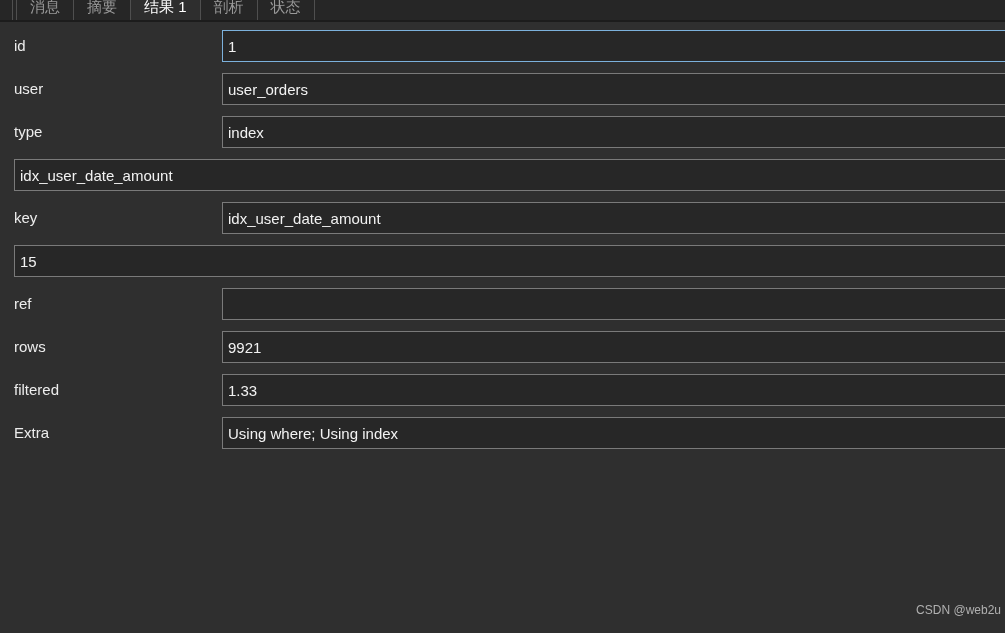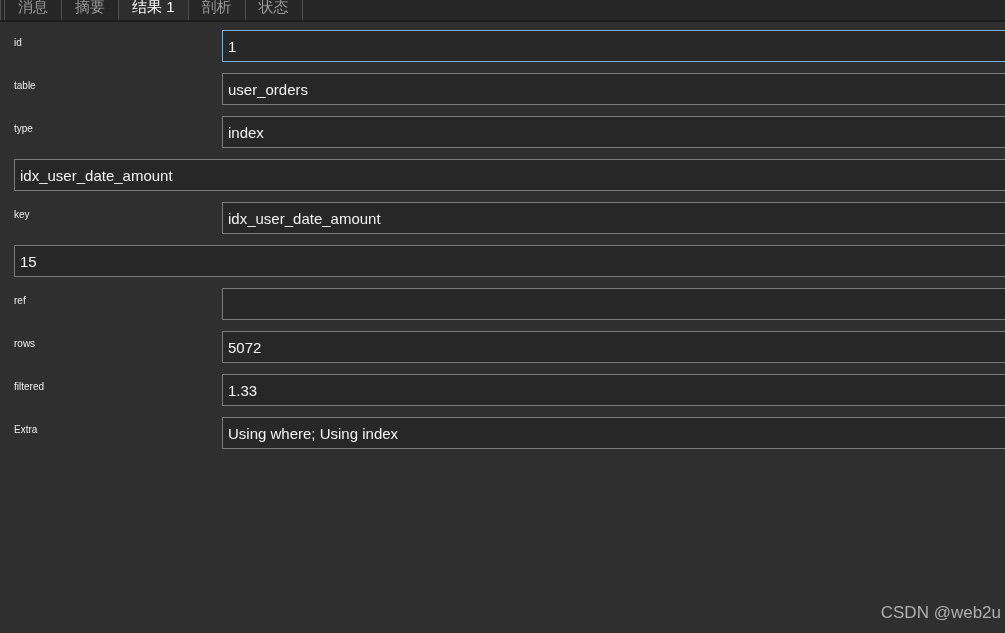--- a/index.html
+++ b/index.html
@@ -17,21 +17,21 @@
   
   .tabbar {
     position: relative;
     width: 100%;
     height: 22px;
     background: #262626;
     border-bottom: 2px solid #1c1c1c;
     overflow: hidden;
     display: flex;
     align-items: flex-end;
-    padding-left: 0;
+    padding-left: 12px;
   }
   .tabbar::before {
     content: "";
     display: block;
     width: 1px;
     height: 20px;
     background: #4f4f4f;
     margin-right: 4px;
   }
   .tab {
@@ -61,21 +61,21 @@
   .row {
     display: flex;
     align-items: flex-start;
     margin-bottom: 11px;
   }
   .label {
     width: 208px;
     flex: 0 0 208px;
     padding-top: 7px;
     color: #ededed;
-    font-size: 10px;
+    font-size: 15px;
   }
   .value-box {
     flex: 1 1 auto;
     height: 32px;
     background: #272727;
     border: 1px solid #7a7a7a;
     border-right: none;
     padding-left: 5px;
     display: flex;
     align-items: center;
@@ -94,21 +94,21 @@
     font-size: 15px;
     white-space: nowrap;
   }
 
   
   .watermark {
     position: absolute;
     top: 603px;
     right: 4px;
     color: #b0b0b0;
-    font-size: 17px;
+    font-size: 12px;
     pointer-events: none;
   }
 </style>
 </head>
 <body>
 
 <div class="app">
   <div class="tabbar" id="tabbar">
       <div class="tab">
     <span class="tab-label">消息</span>
@@ -127,21 +127,21 @@
   </div>
     </div>
   <div class="content" id="fieldlist">
       <div class="row focused">
     <div class="label">id</div>
     <div class="value-box">
       <span class="value-text">1</span>
     </div>
   </div>
       <div class="row">
-    <div class="label">table</div>
+    <div class="label">user</div>
     <div class="value-box">
       <span class="value-text">user_orders</span>
     </div>
   </div>
       <div class="row">
     <div class="label">type</div>
     <div class="value-box">
       <span class="value-text">index</span>
     </div>
   </div>
@@ -163,21 +163,21 @@
   </div>
       <div class="row">
     <div class="label">ref</div>
     <div class="value-box">
       <span class="value-text"></span>
     </div>
   </div>
       <div class="row">
     <div class="label">rows</div>
     <div class="value-box">
-      <span class="value-text">5072</span>
+      <span class="value-text">9921</span>
     </div>
   </div>
       <div class="row">
     <div class="label">filtered</div>
     <div class="value-box">
       <span class="value-text">1.33</span>
     </div>
   </div>
       <div class="row">
     <div class="label">Extra</div>

